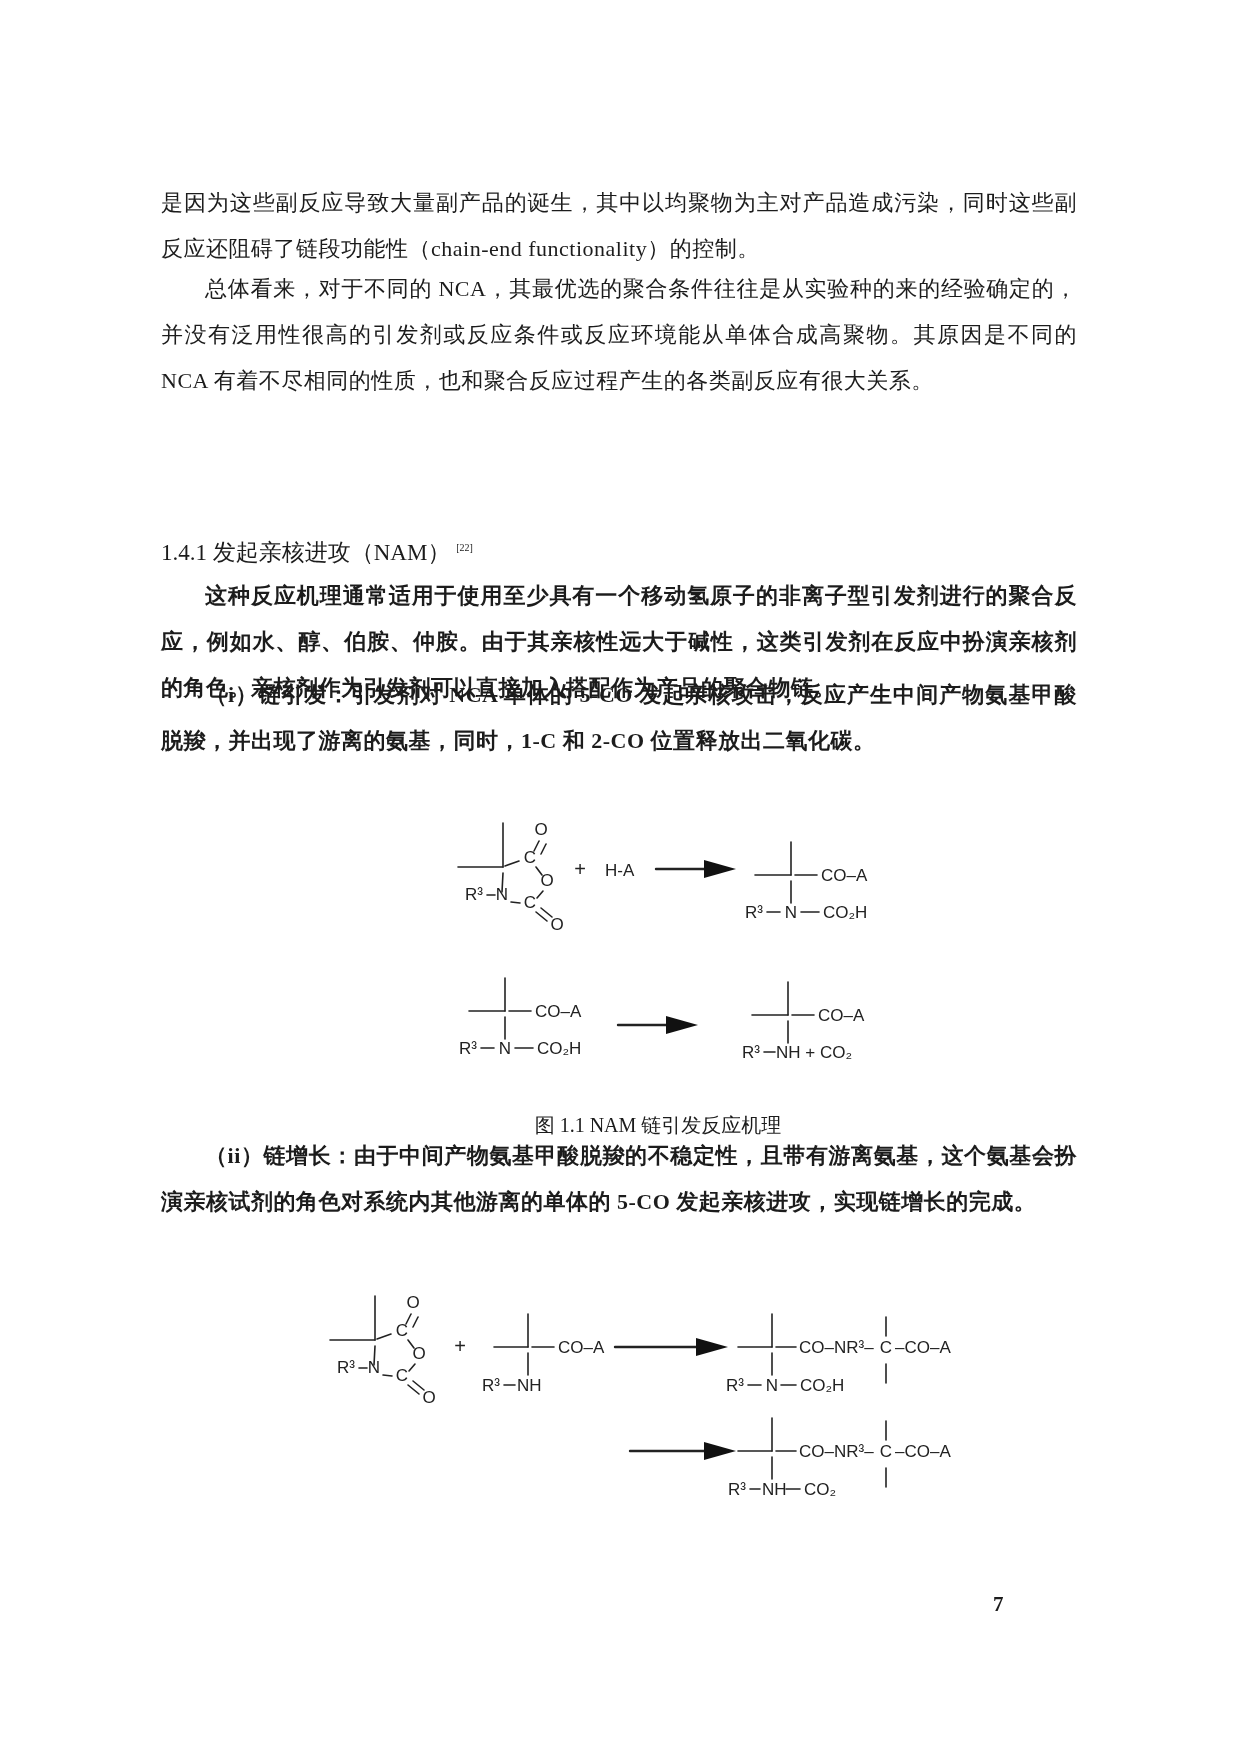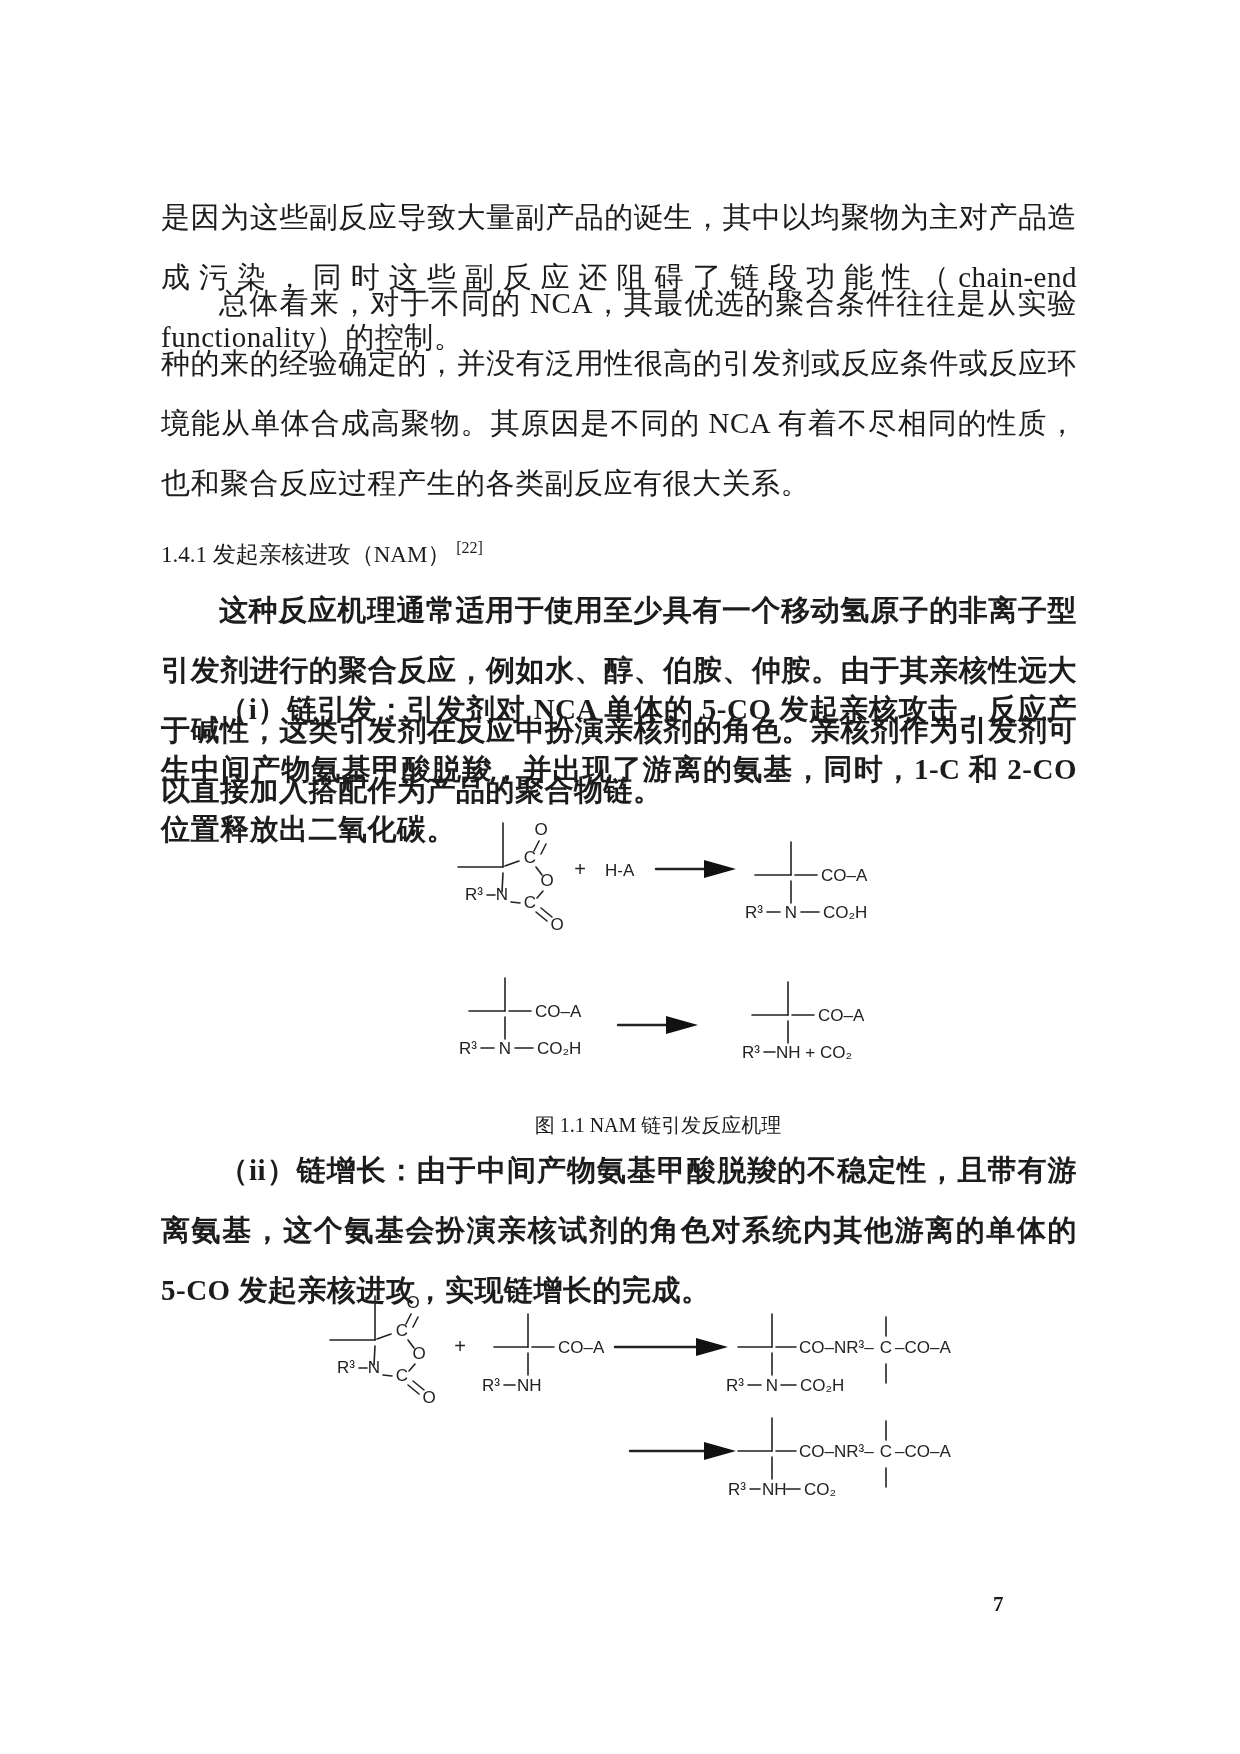--- a/index.html
+++ b/index.html
@@ -8,33 +8,33 @@
     width:1240px;height:1754px;
     margin:0 auto;
     background:#ffffff;
     font-family:"Liberation Serif","DejaVu Serif",serif;
     color:#1c1c1c;
     overflow:hidden;
   }
   .txt{
     position:absolute;
     left:161px;width:916px;
-    font-size:29px;line-height:60px;
+    font-size:22px;line-height:46px;
     text-align:justify;
     letter-spacing:0.5px;
   }
   .indent{text-indent:2em;}
   .b{font-weight:700;}
   .heading{
     position:absolute;
     left:161px;width:916px;
     font-size:23px;line-height:40px;
     font-weight:400;
   }
-  .heading sup{font-size:16px;}
+  .heading sup{font-size:10px;}
   .caption{
     position:absolute;
     left:200px;width:916px;
     text-align:center;
     font-size:20px;line-height:40px;
     font-weight:400;
   }
   .pagenum{
     position:absolute;
     left:993px;top:1592px;

